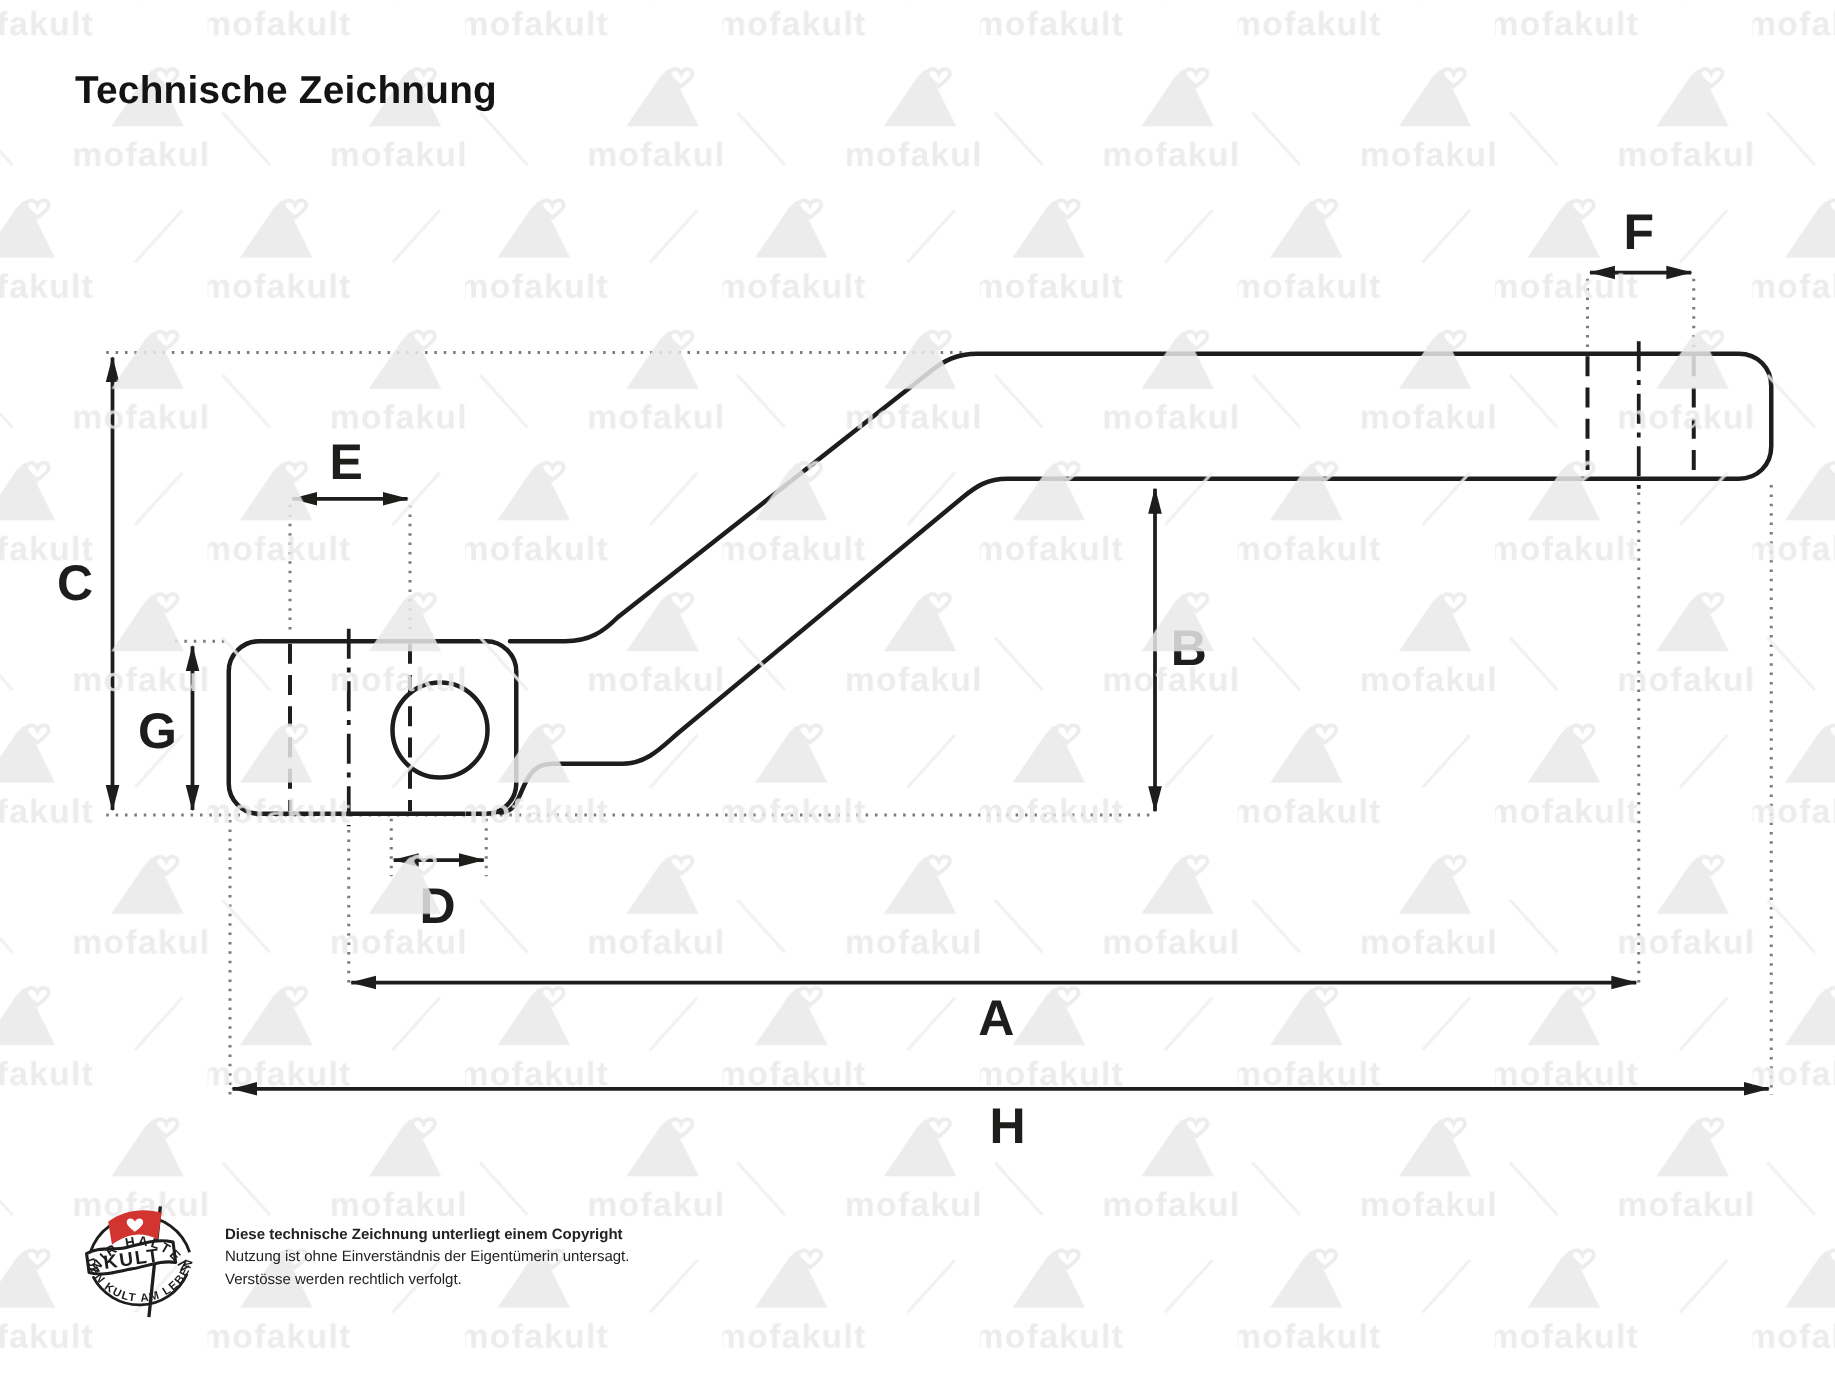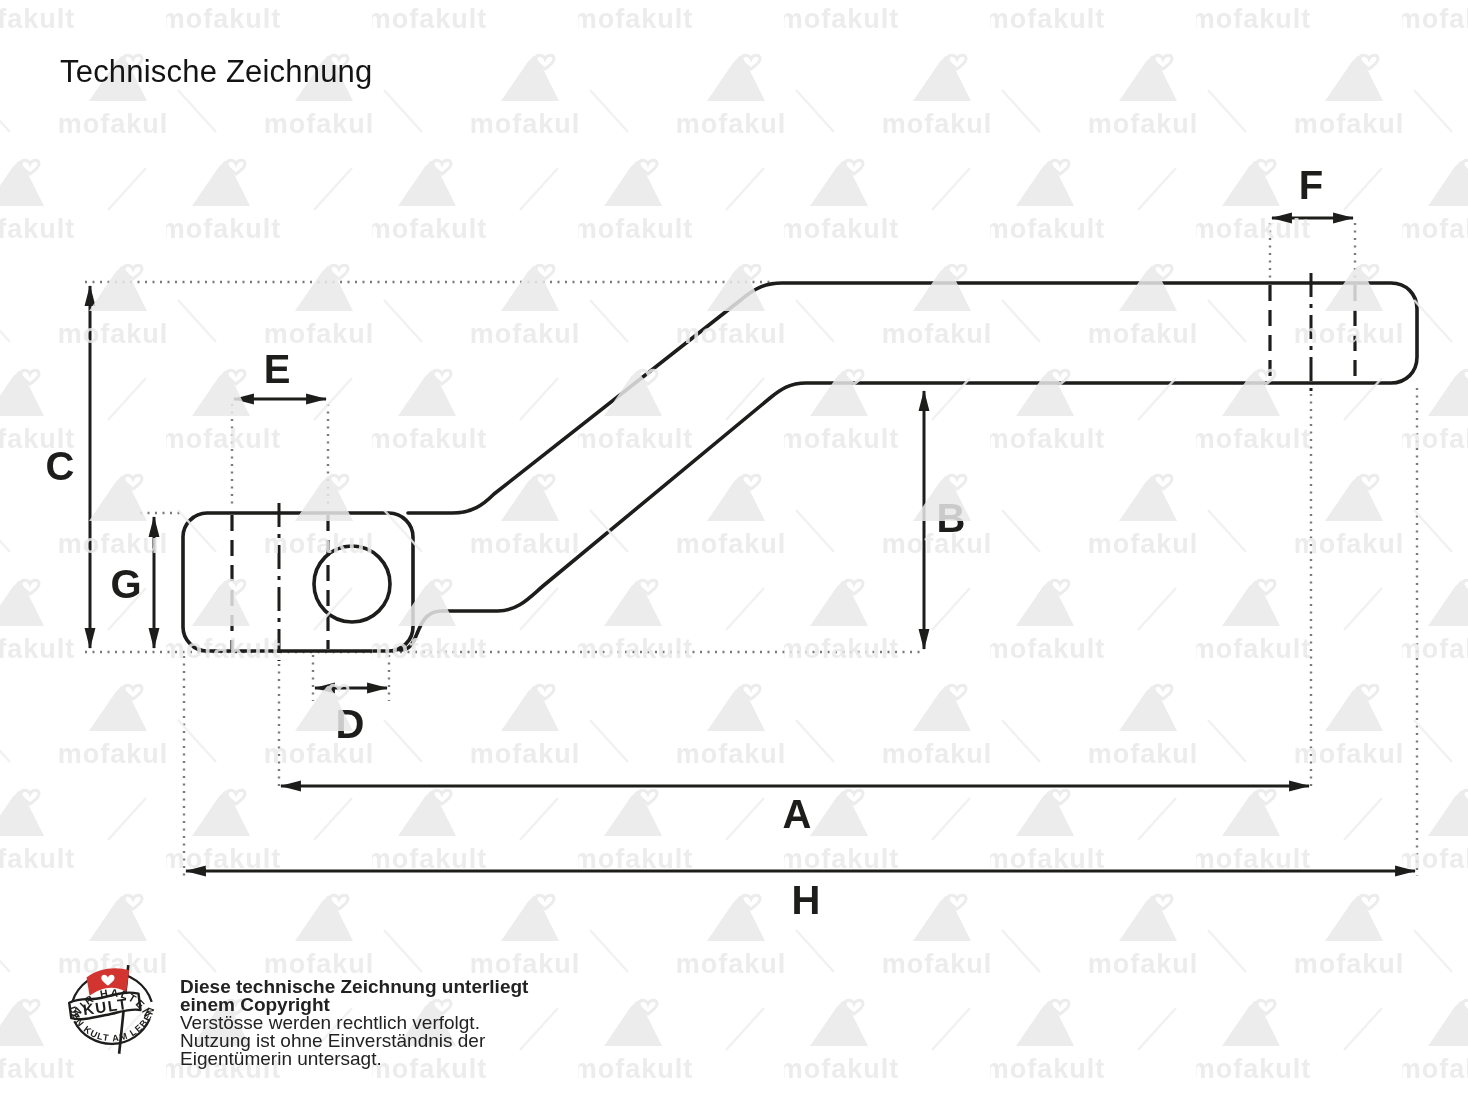--- a/index.html
+++ b/index.html
@@ -1,25 +1,25 @@
 <!DOCTYPE html>
 <html><head>
 <meta charset="utf-8">
 <style>
   html,body{margin:0;padding:0;background:#ffffff;}
   #page{position:relative;width:1468px;height:1101px;background:#ffffff;overflow:hidden;
         font-family:"Liberation Sans",sans-serif;}
   #drawing-svg{position:absolute;left:0;top:0;z-index:1;}
   #watermark-layer{position:absolute;left:0;top:0;z-index:2;pointer-events:none;}
   #page-title{position:absolute;left:60px;top:54px;z-index:3;
-      font-size:31px;font-weight:400;letter-spacing:.2px;color:#141414;}
+      font-size:31px;font-weight:700;letter-spacing:.2px;color:#141414;}
   #footer{position:absolute;left:56px;top:956px;z-index:3;display:flex;align-items:flex-start;}
   #footer-logo{width:112px;height:112px;flex:0 0 auto;}
   #copyright{margin-left:12px;margin-top:22px;width:370px;
-      font-size:19px;line-height:18px;color:#222;}
+      font-size:12px;line-height:18px;color:#222;}
   #copyright .b{font-weight:700;}
   .dim-label{font-family:"Liberation Sans",sans-serif;font-weight:700;font-size:40px;fill:#1d1d1b;}
   .wm-text{font-family:"Liberation Sans",sans-serif;font-weight:700;font-size:27px;letter-spacing:1px;}
   .arc-text{font-family:"Liberation Sans",sans-serif;font-weight:700;}
 </style>
 </head>
 <body>
 
 <div id="page">
 
@@ -133,18 +133,18 @@
       <text class="arc-text" font-size="10.5" letter-spacing="2" fill="#1d1d1b">
         <textPath href="#arcTop" startOffset="50%" text-anchor="middle">WIR HALTEN</textPath>
       </text>
       <text class="arc-text" font-size="9" letter-spacing="1.2" fill="#1d1d1b">
         <textPath href="#arcBot" startOffset="50%" text-anchor="middle">DEN KULT AM LEBEN</textPath>
       </text>
     </svg>
 
     <div id="copyright">
       <div class="b">Diese technische Zeichnung unterliegt einem Copyright</div>
+      <div>Nutzung ist ohne Einverständnis der Eigentümerin untersagt.</div>
       <div>Verstösse werden rechtlich verfolgt.</div>
-      <div>Nutzung ist ohne Einverständnis der Eigentümerin untersagt.</div>
     </div>
   </div>
 
 </div>
 
 </body></html>

